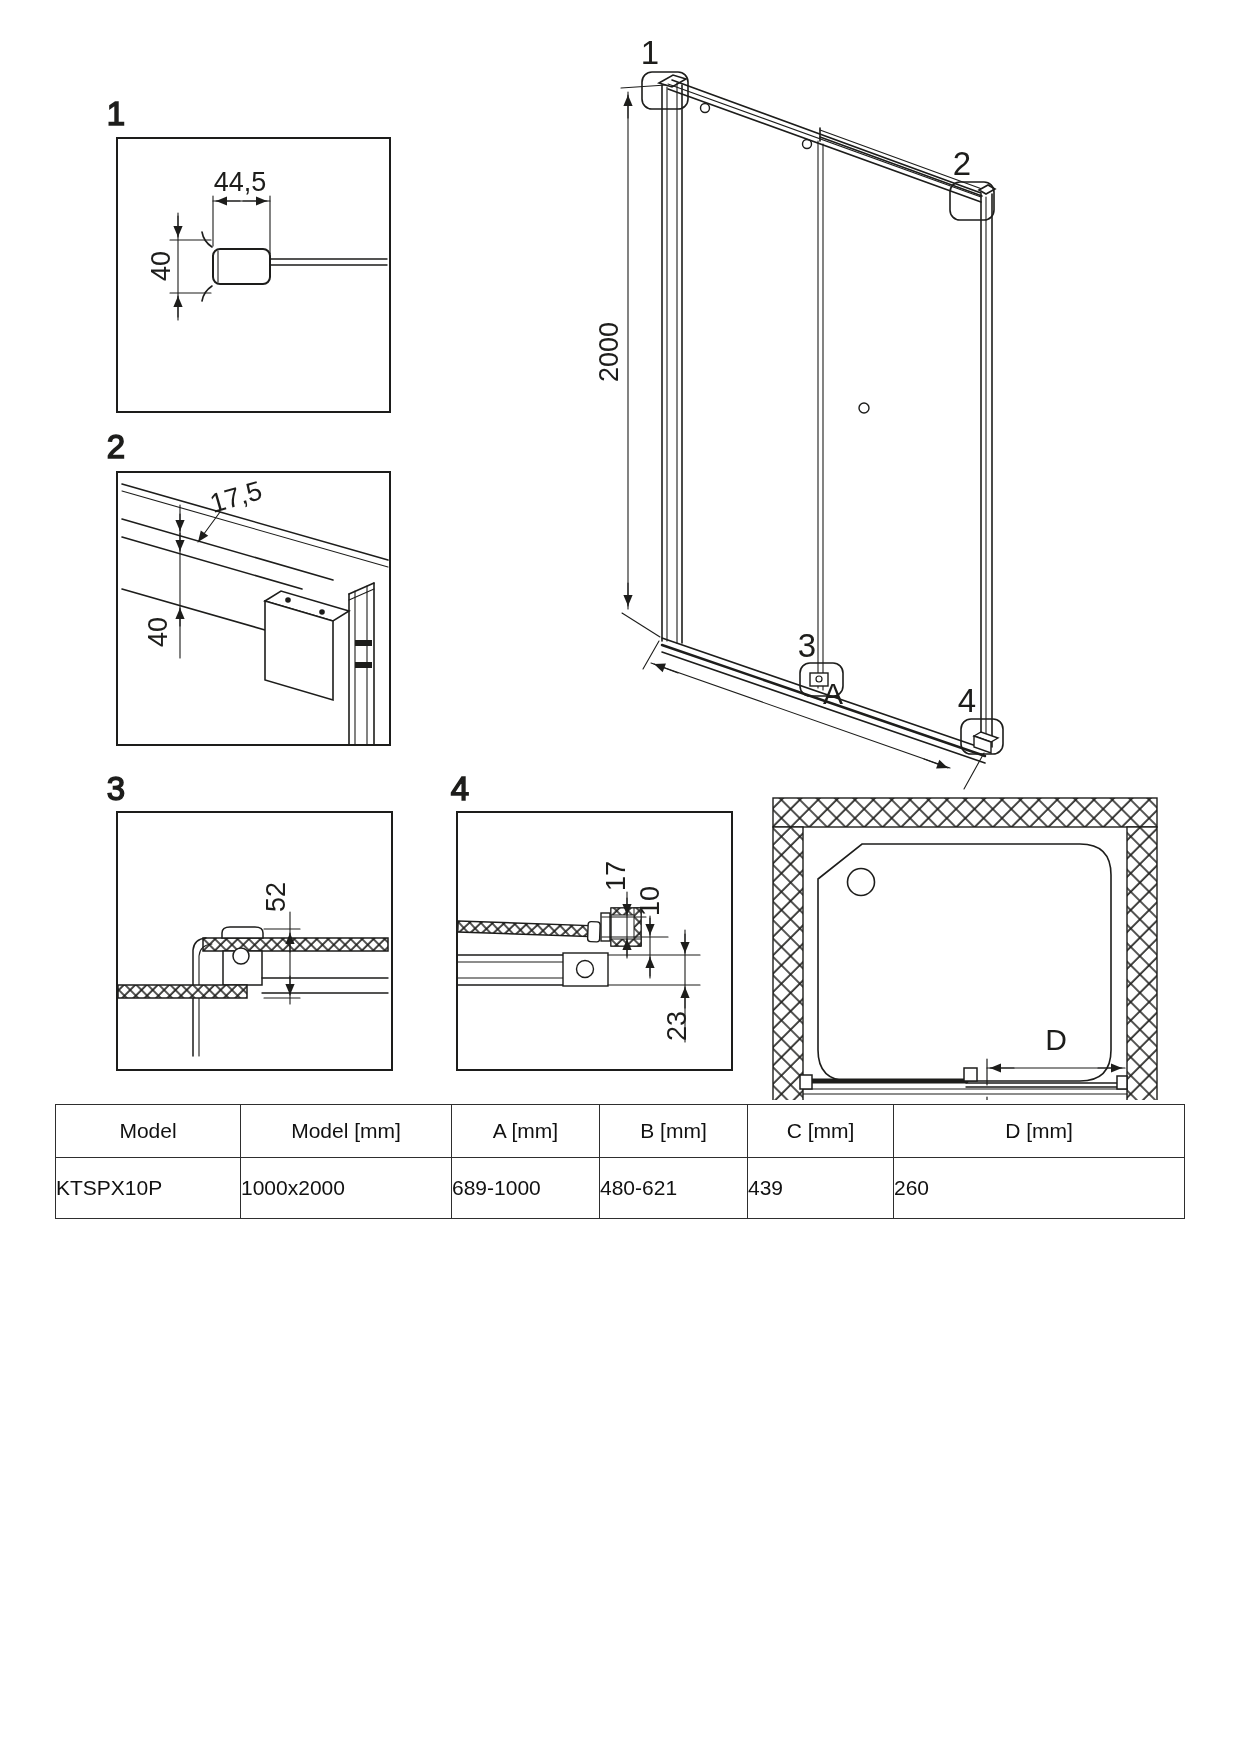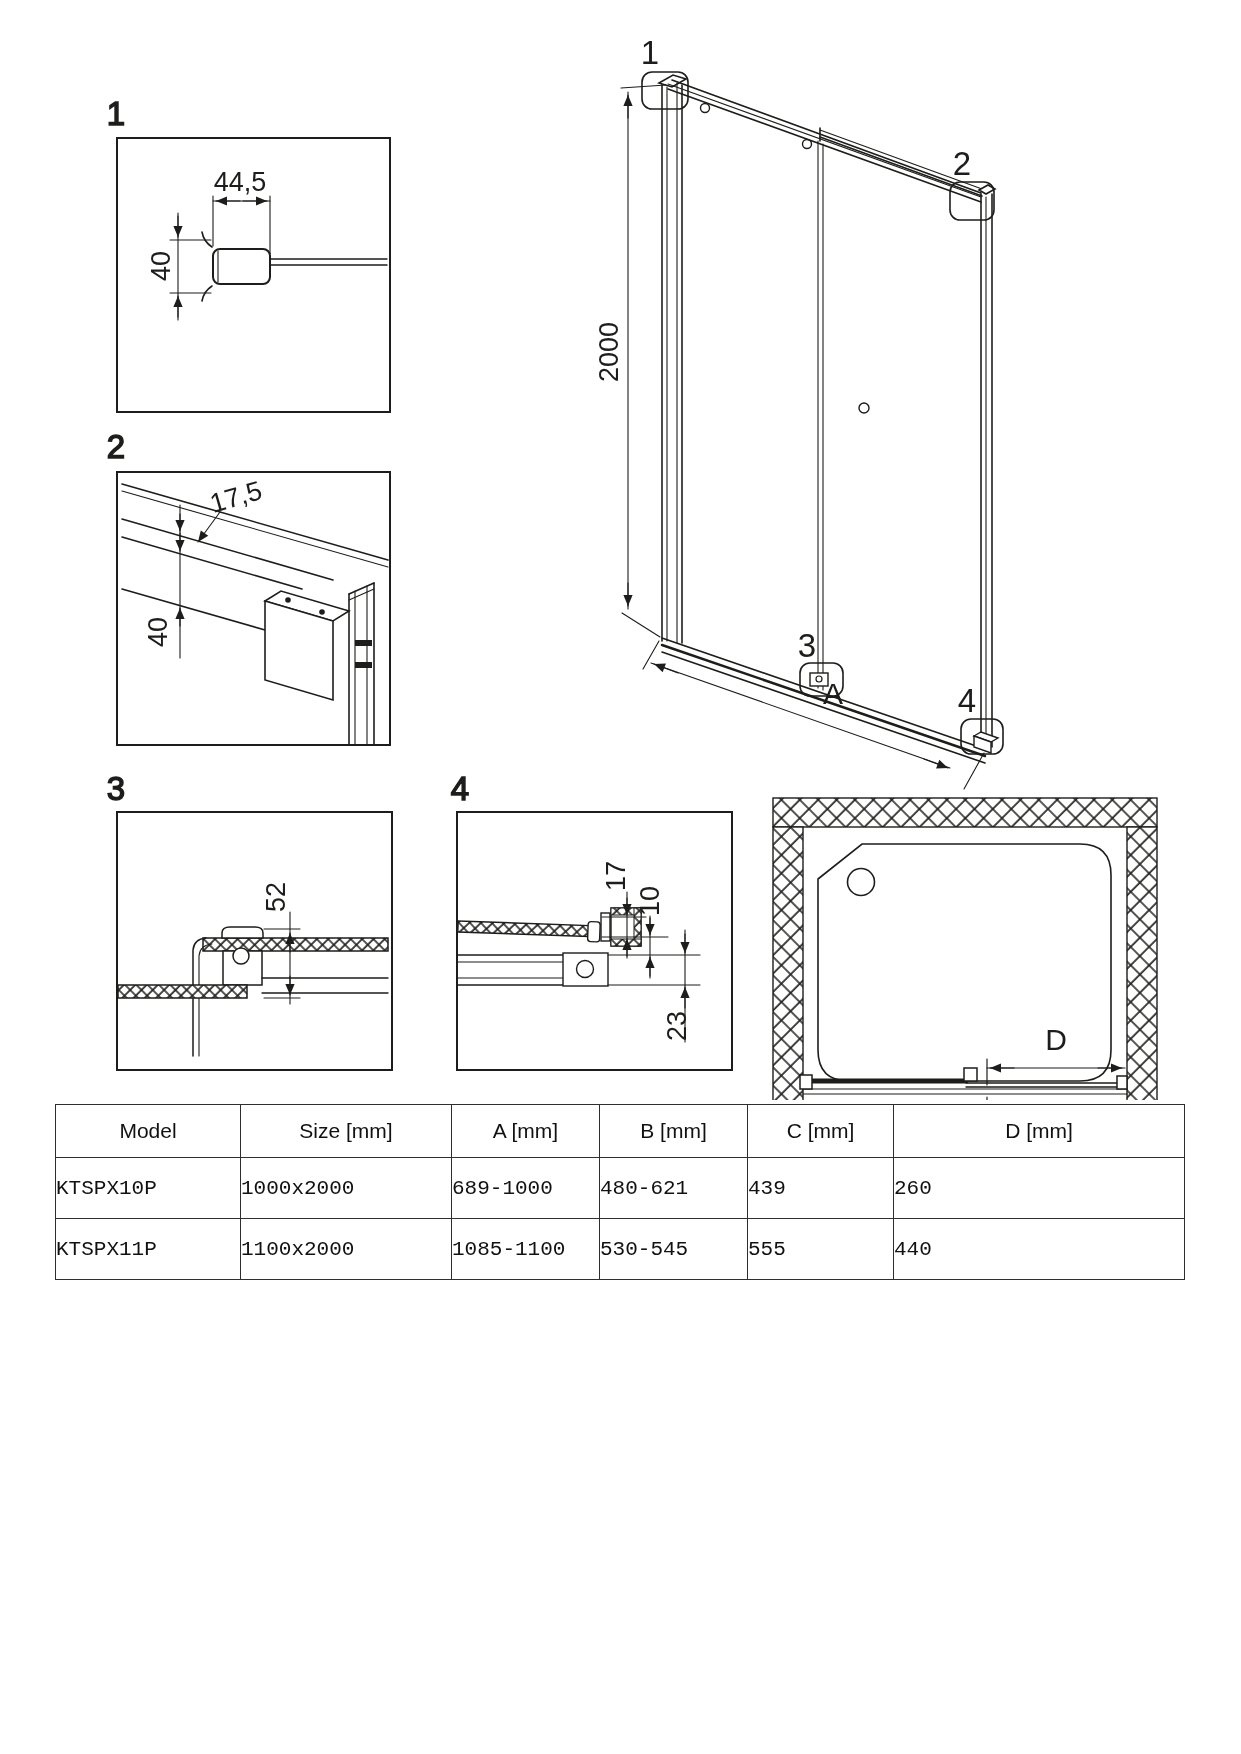--- a/index.html
+++ b/index.html
@@ -7,21 +7,21 @@
         font-family:"Liberation Sans", sans-serif;color:#1d1d1b;}
   svg text{font-family:"Liberation Sans", sans-serif;fill:#1d1d1b;}
   .dim{font-size:27px;}
   .lbl{font-size:33px;}
   .plan{font-size:30px;}
   #spec-table{position:absolute;left:55px;top:1104px;width:1129px;border-collapse:collapse;
               table-layout:fixed;}
   #spec-table th,#spec-table td{border:1.6px solid #2e2e2e;vertical-align:middle;
               font-size:21px;font-weight:400;color:#111;padding:0;}
   #spec-table th{height:52px;}
-  #spec-table td{height:60px;font-family:Liberation Mono, monospace;}
+  #spec-table td{height:60px;}
 </style>
 </head>
 <body>
 
 <div id="page">
 
 <svg width="1241" height="1100" viewBox="0 0 1241 1100" fill="none" stroke="#1d1d1b" stroke-width="1.5" stroke-linecap="round">
   <defs>
     <marker id="tri" viewBox="0 0 10 10" refX="10" refY="5" markerWidth="14" markerHeight="11" orient="auto-start-reverse" markerUnits="userSpaceOnUse">
       <path d="M0,0.8 L10,5 L0,9.2 Z" fill="#1d1d1b" stroke="none"></path>
@@ -292,40 +292,32 @@
     <col style="width:185px">
         <col style="width:211px">
         <col style="width:148px">
     <col style="width:148px">
         <col style="width:146px">
         <col style="width:291px">
   </colgroup>
   <thead>
     <tr>
       <th>Model</th>
-      <th>Size [mm]</th>
+      <th>Model [mm]</th>
       <th>A [mm]</th>
       <th>B [mm]</th>
       <th>C [mm]</th>
       <th>D [mm]</th>
     </tr>
   </thead>
   <tbody>
     <tr>
       <td>KTSPX10P</td>
       <td>1000x2000</td>
       <td>689-1000</td>
       <td>480-621</td>
       <td>439</td>
       <td>260</td>
     </tr>
-    <tr>
-      <td>KTSPX11P</td>
-      <td>1100x2000</td>
-      <td>1085-1100</td>
-      <td>530-545</td>
-      <td>555</td>
-      <td>440</td>
-    </tr>
   </tbody>
 </table>
 
 </div>
 
 </body></html>

